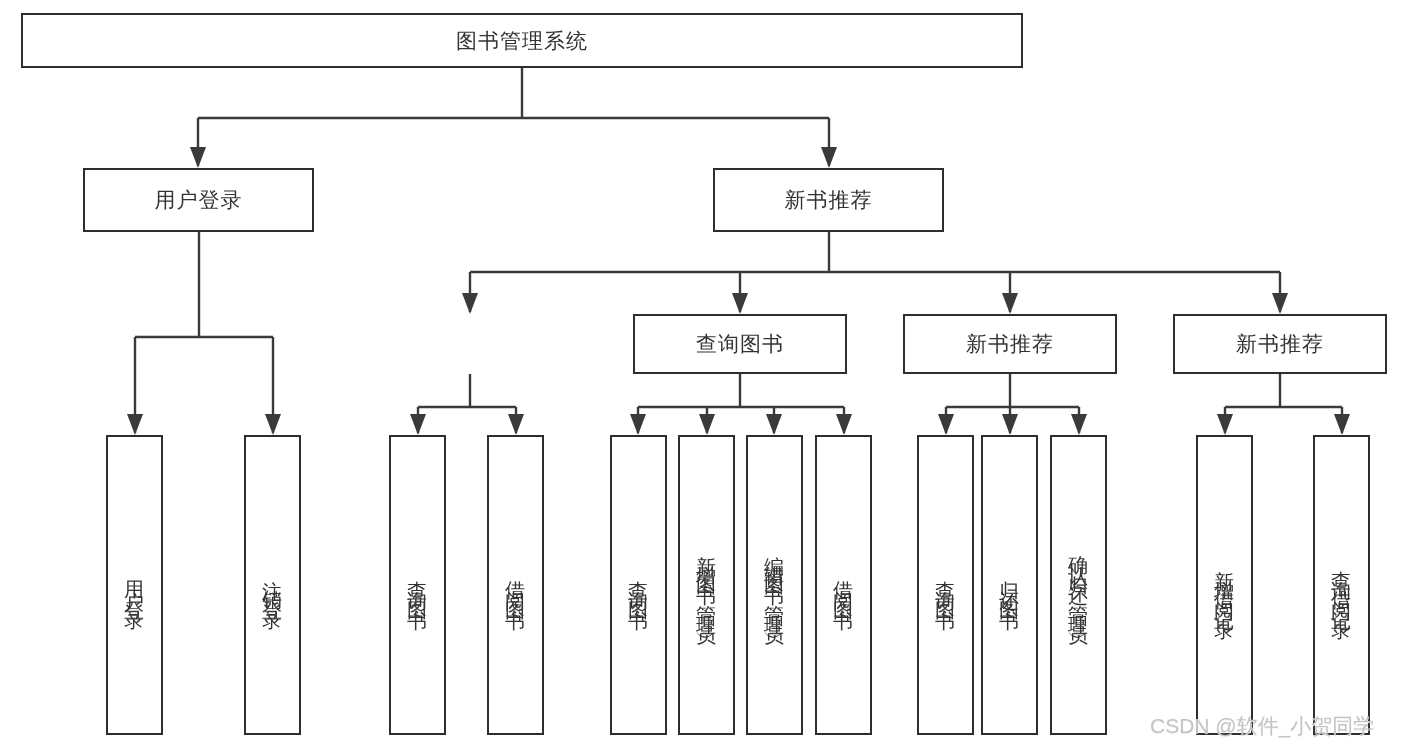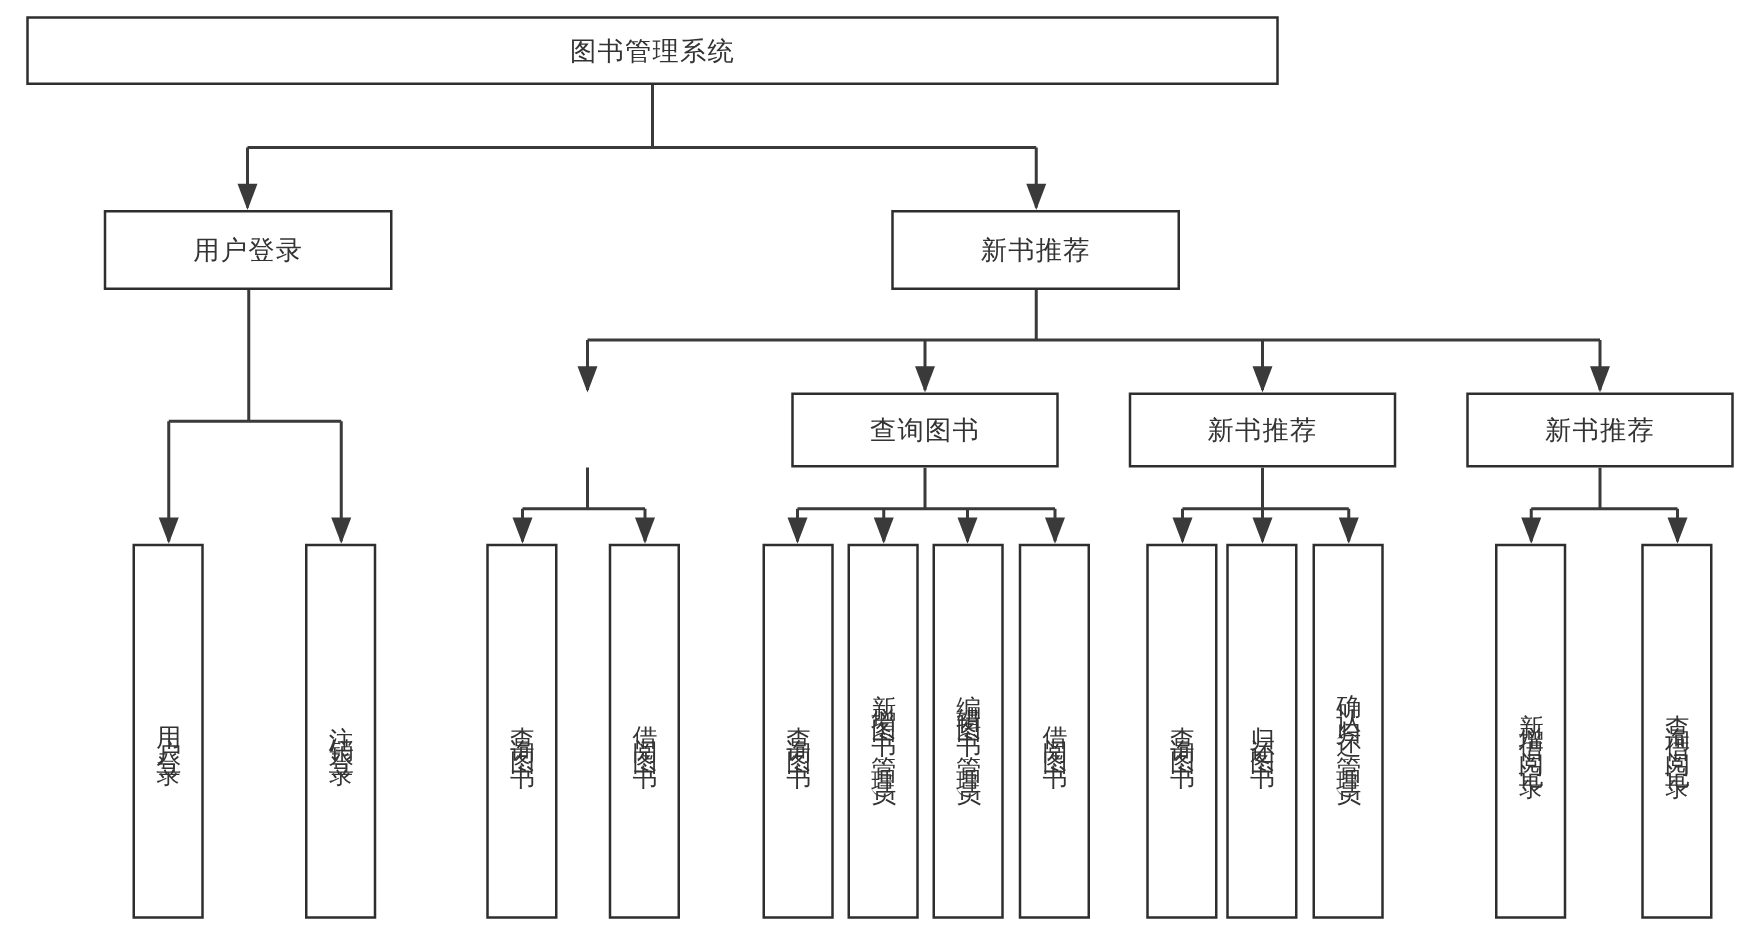--- a/index.html
+++ b/index.html
@@ -165,14 +165,15 @@
     <span>确认归还（管理员）</span>
   </div>
 
   <div class="node leaf" style="left:1196px">
     <span>新增借阅记录</span>
   </div>
   <div class="node leaf" style="left:1313px">
     <span>查询借阅记录</span>
   </div>
 
+  <div class="watermark">CSDN @软件_小贺同学</div>
 
 </div>
 
 </body></html>

